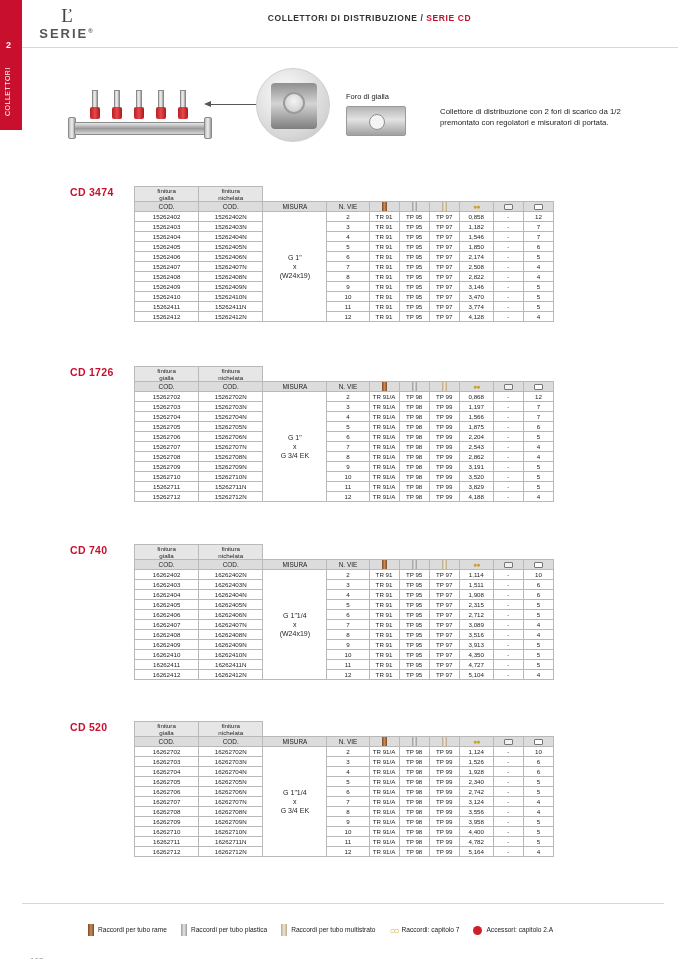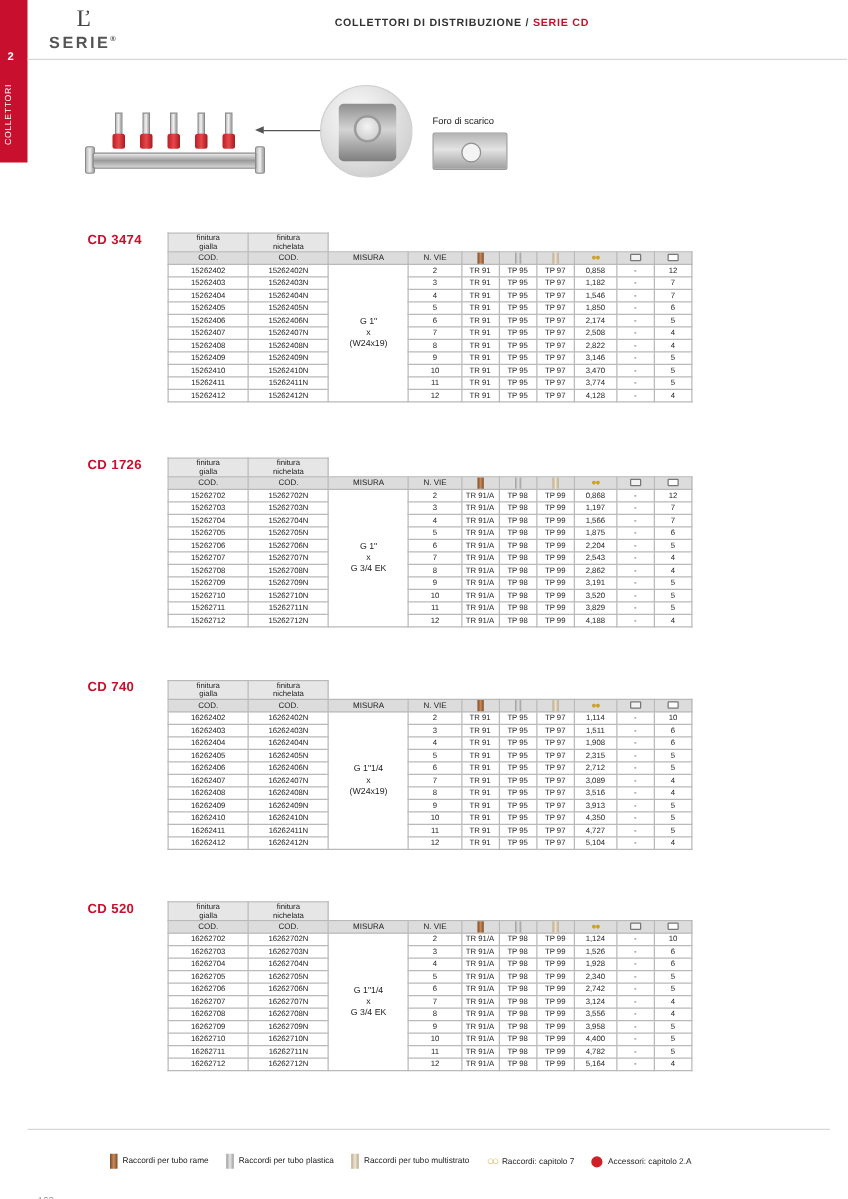--- a/index.html
+++ b/index.html
@@ -249,25 +249,26 @@
     <div class="mend" style="left:136px;"></div>
   </div>
 
   <div class="leader"></div>
 
   <div class="detail-circle">
     <div class="blk"></div>
     <div class="hole"></div>
   </div>
 
-  <div class="foro-label">Foro di scarico</div>
+  <div class="foro-label">Foro di gialla</div>
   <div class="foro-chip">
       <div class="hole2"></div>
     </div>
 
+  <div class="intro-text">Collettore di distribuzione con 2 fori di scarico da 1/2 premontato con regolatori e misuratori di portata.</div>
 </div>
 
 <div class="block" id="block-0" style="top:186px;">
   <div class="block-title">CD 3474</div>
   <div class="tbl-host">
       <table class="tbl">
         <tbody>
           <tr>
             <td class="hdr-grey2 c-cod">finitura<br>gialla</td>
             <td class="hdr-grey2 c-cod">finitura<br>nichelata</td>

